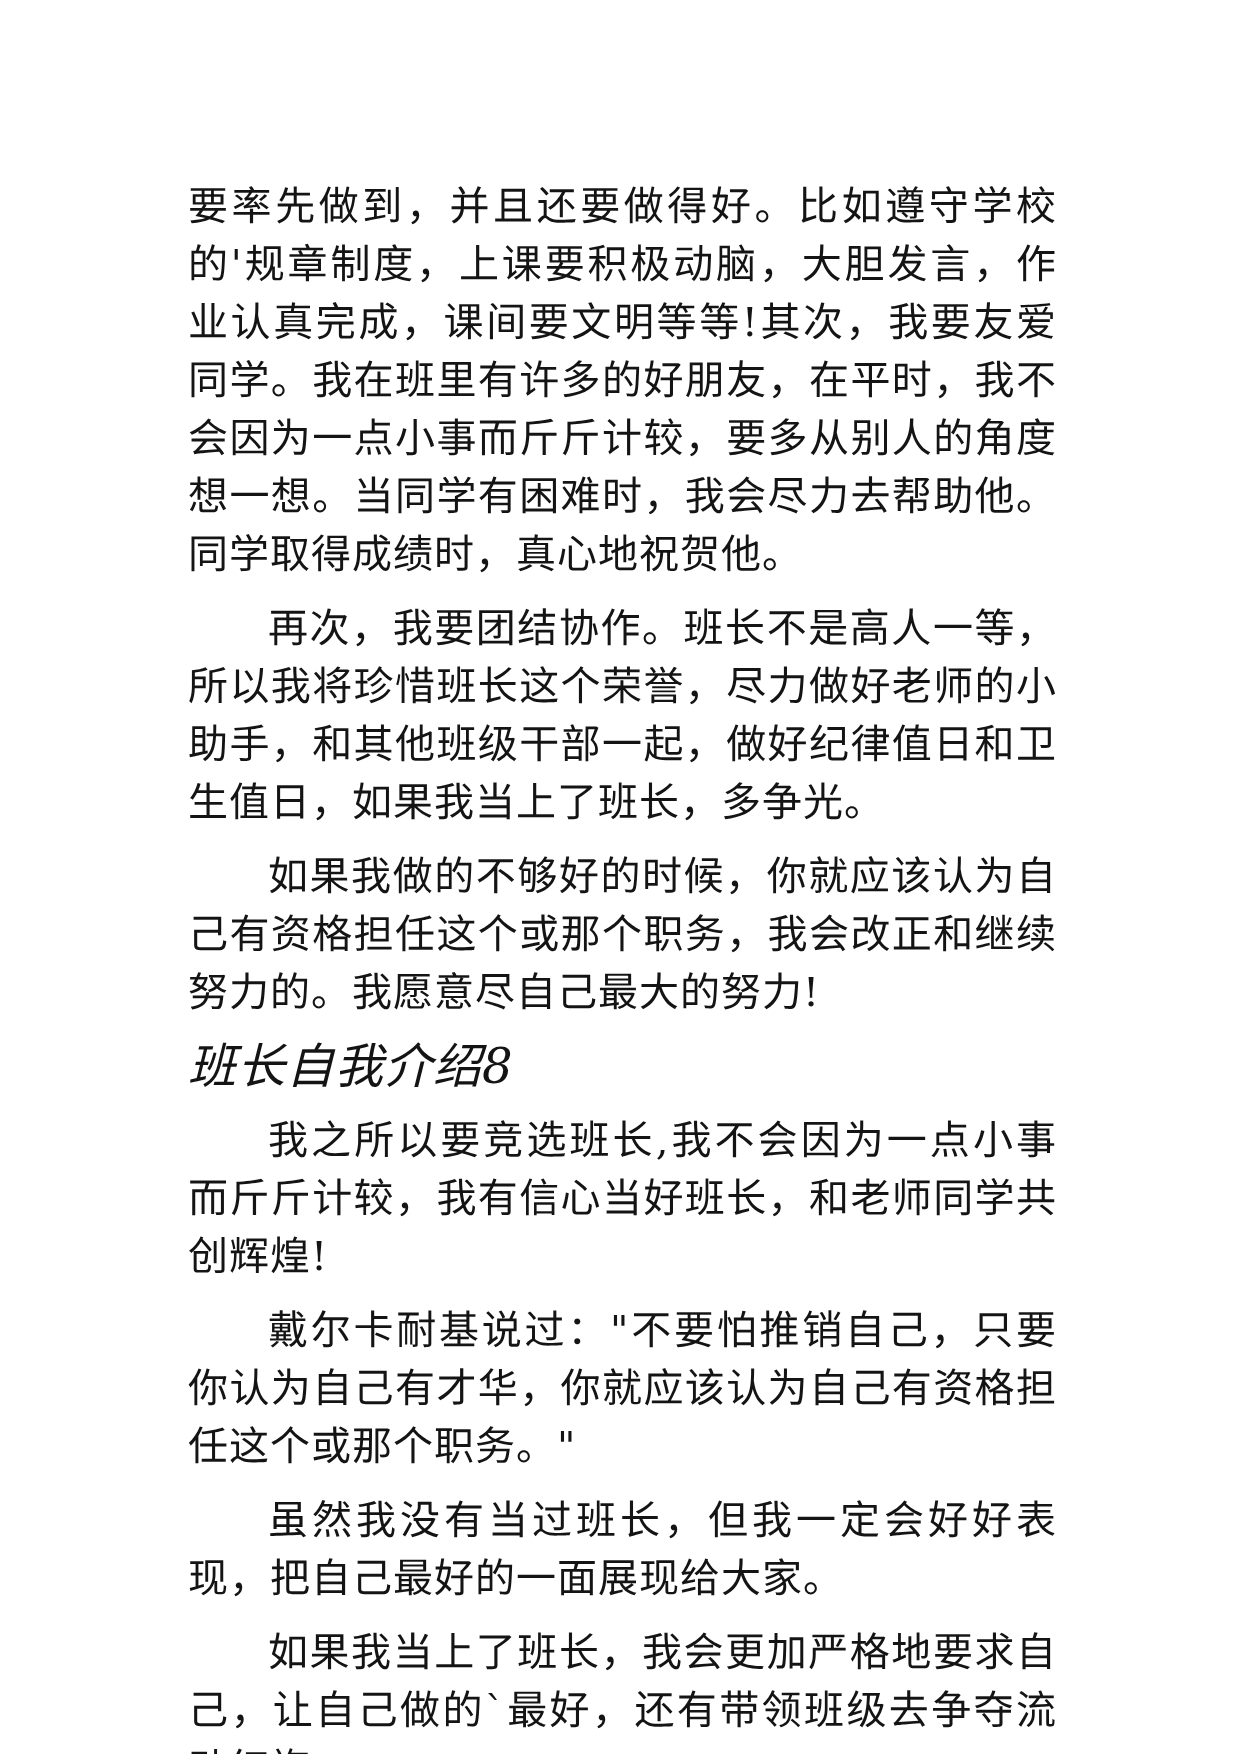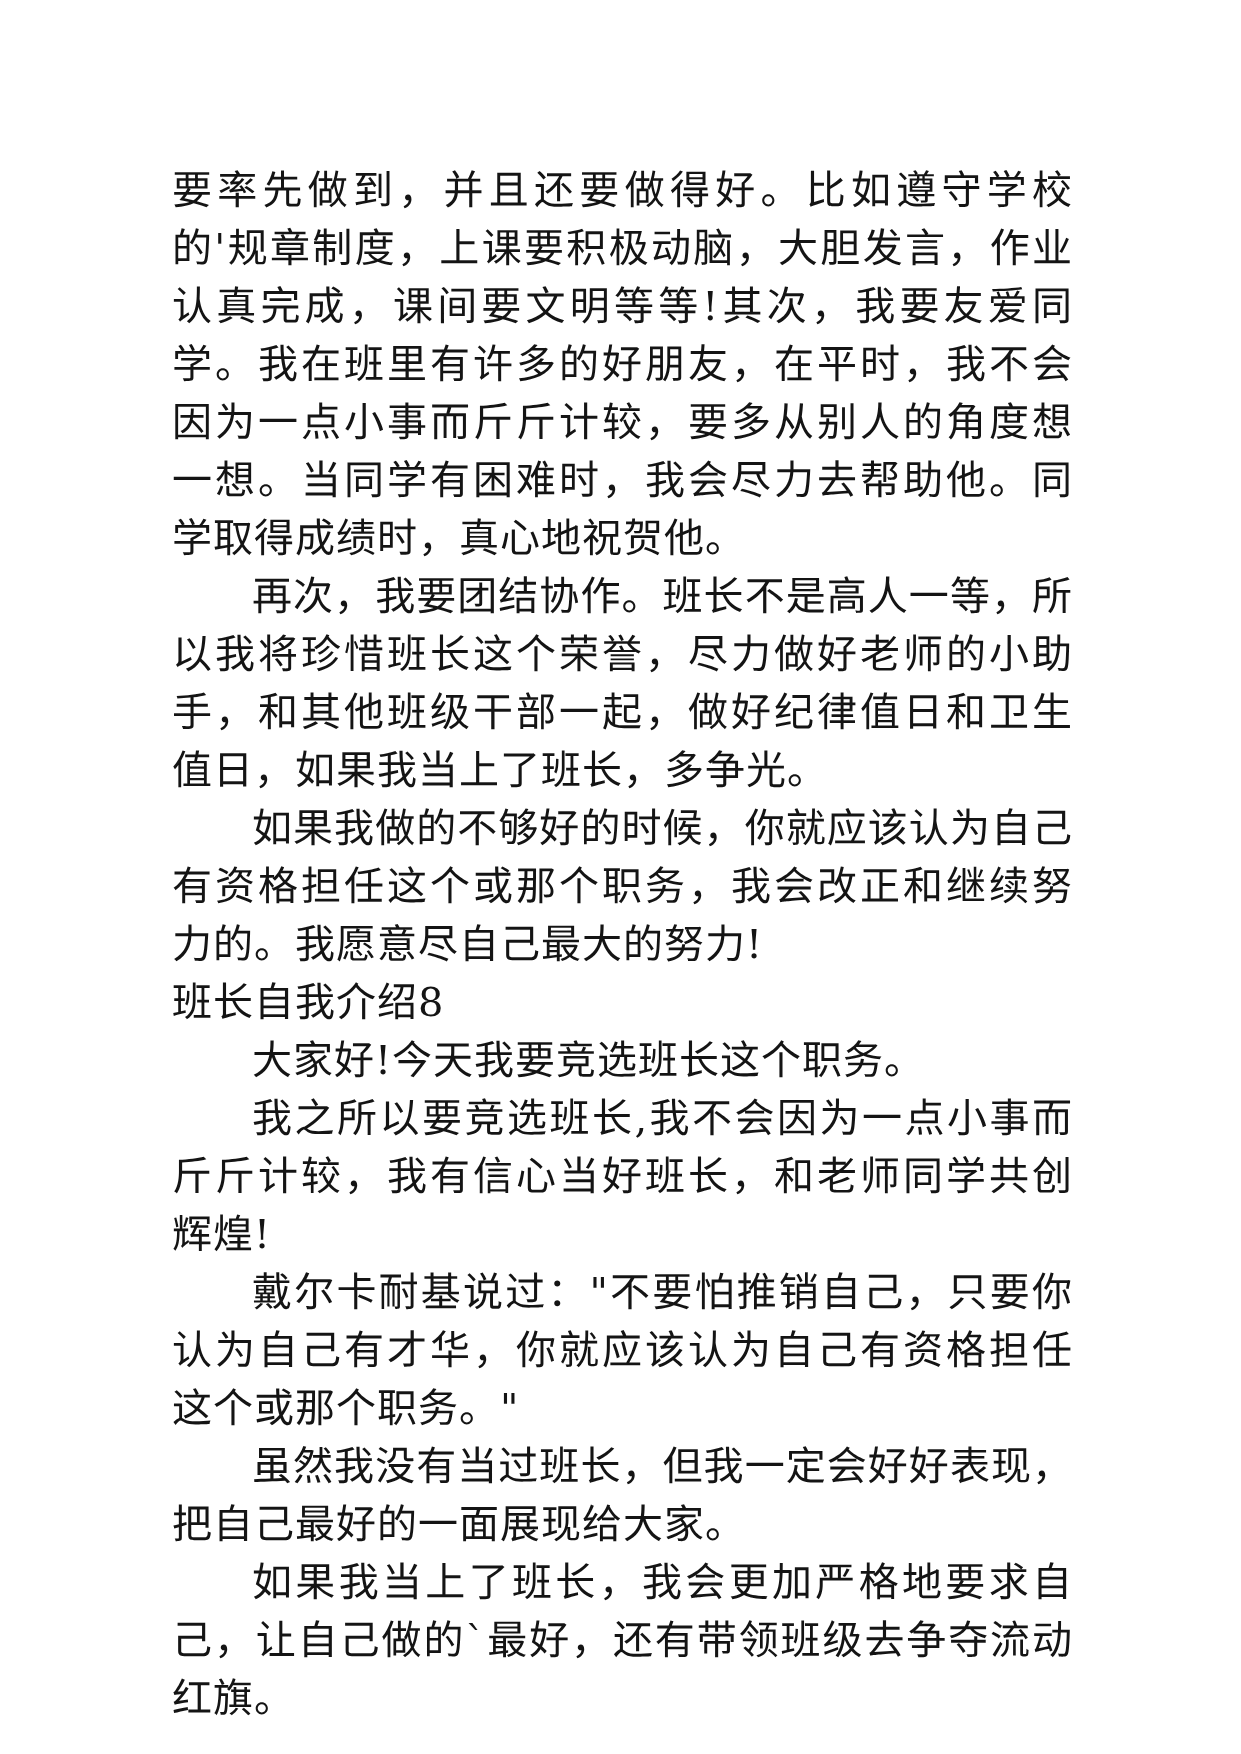--- a/index.html
+++ b/index.html
@@ -20,40 +20,40 @@
     width: 901px;
     color: #141414;
     font-family: "DejaVu Serif", "Liberation Serif", serif;
     font-size: 40px;
     line-height: 58px;
     text-align: justify;
     text-justify: inter-character;
     letter-spacing: 1px;
   }
   .para {
-    margin: 0;
+    margin: 16px;
     padding: 0;
     font-weight: normal;
   }
   .para.indent {
     text-indent: 2em;
   }
   .para.heading {
     text-indent: 0;
-    font-size: 40px;
+    font-size: 48px;
     font-weight: normal;
+    font-style: italic;
   }
 </style>
 </head>
 <body>
 
 <div class="page">
   <p class="para">要率先做到，并且还要做得好。比如遵守学校的'规章制度，上课要积极动脑，大胆发言，作业认真完成，课间要文明等等!其次，我要友爱同学。我在班里有许多的好朋友，在平时，我不会因为一点小事而斤斤计较，要多从别人的角度想一想。当同学有困难时，我会尽力去帮助他。同学取得成绩时，真心地祝贺他。</p>
   <p class="para indent">再次，我要团结协作。班长不是高人一等，所以我将珍惜班长这个荣誉，尽力做好老师的小助手，和其他班级干部一起，做好纪律值日和卫生值日，如果我当上了班长，多争光。</p>
   <p class="para indent">如果我做的不够好的时候，你就应该认为自己有资格担任这个或那个职务，我会改正和继续努力的。我愿意尽自己最大的努力!</p>
   <p class="para heading">班长自我介绍8</p>
-  <p class="para indent">大家好!今天我要竞选班长这个职务。</p>
   <p class="para indent">我之所以要竞选班长,我不会因为一点小事而斤斤计较，我有信心当好班长，和老师同学共创辉煌!</p>
   <p class="para indent">戴尔卡耐基说过："不要怕推销自己，只要你认为自己有才华，你就应该认为自己有资格担任这个或那个职务。"</p>
   <p class="para indent">虽然我没有当过班长，但我一定会好好表现，把自己最好的一面展现给大家。</p>
   <p class="para indent">如果我当上了班长，我会更加严格地要求自己，让自己做的`最好，还有带领班级去争夺流动红旗。</p>
 
 </div>
 
 </body></html>

